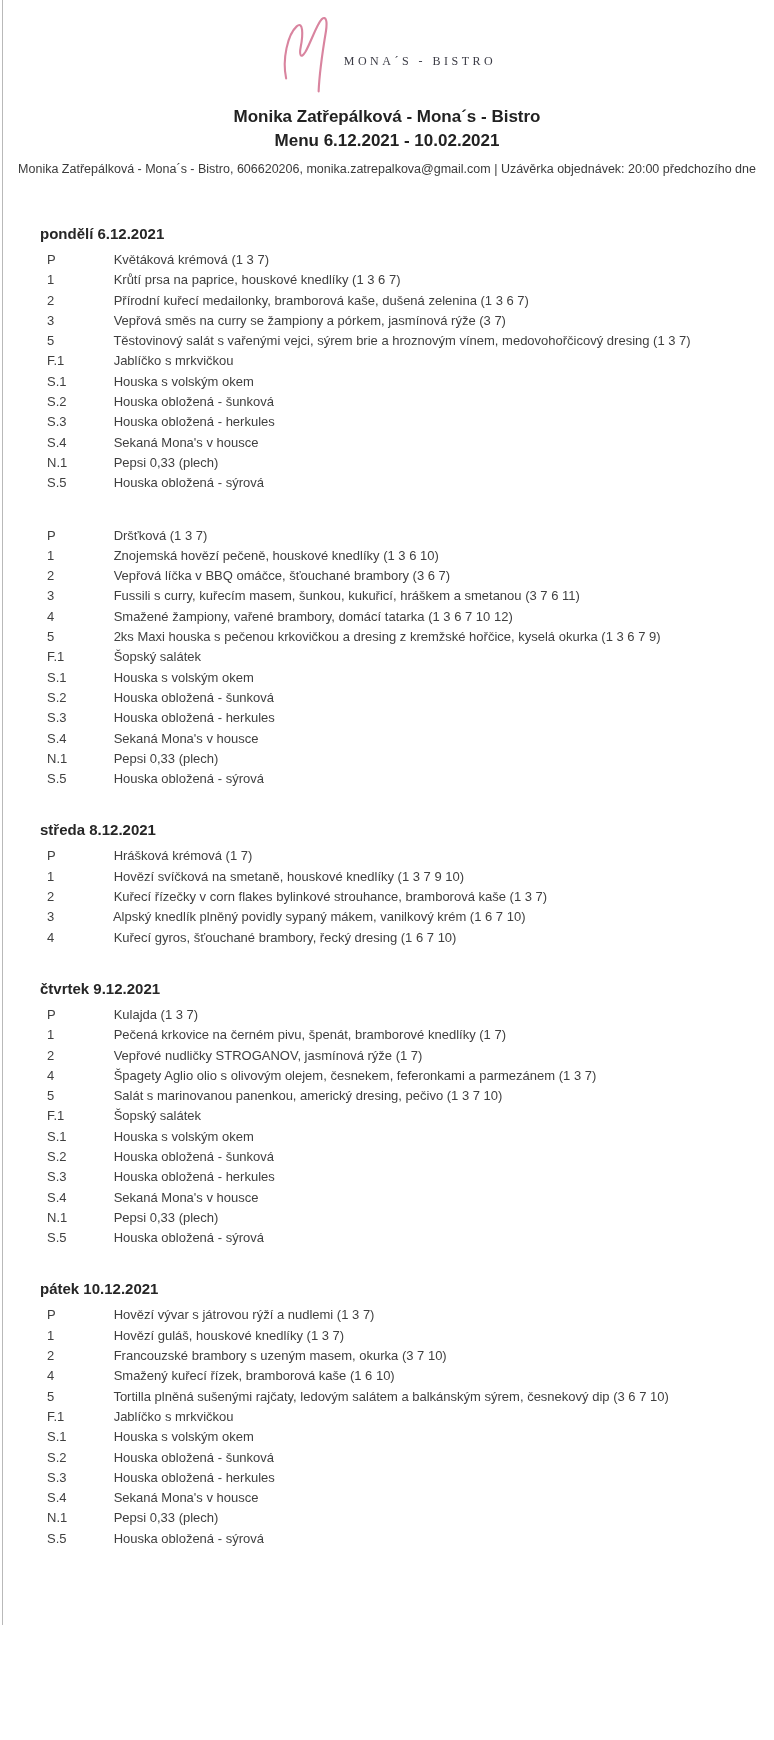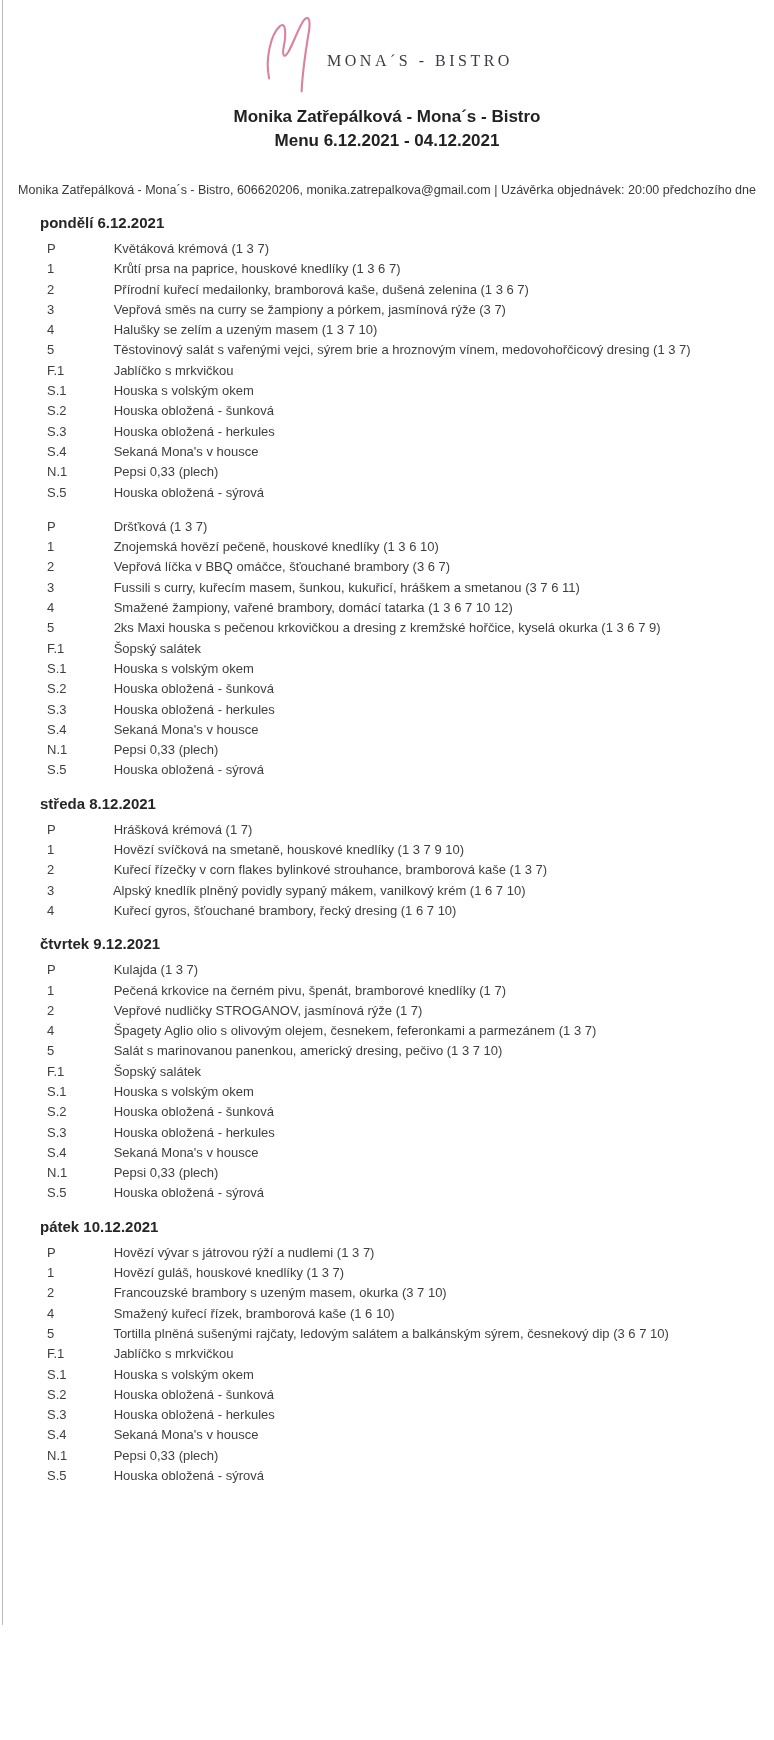--- a/index.html
+++ b/index.html
@@ -33,21 +33,21 @@
     align-items: center;
     justify-content: center;
     gap: 14px;
   }
   .logo svg {
     display: block;
     margin-top: 4px;
   }
   .brand {
     font-family: "Liberation Serif", serif;
-    font-size: 16px;
+    font-size: 12px;
     letter-spacing: 3.5px;
     color: #3c3c46;
     margin-top: 18px;
     white-space: nowrap;
   }
   .page-title {
     font-size: 17px;
     font-weight: bold;
     color: #222222;
     margin: 10px 0 0 0;
@@ -56,28 +56,29 @@
   .page-subtitle {
     font-size: 17px;
     font-weight: bold;
     color: #222222;
     margin: 2px 0 0 0;
     line-height: 22px;
   }
   .contact-line {
     font-size: 12.5px;
     color: #3a3a3a;
-    margin-top: 31px;
+    margin-top: 10px;
     white-space: nowrap;
   }
   main {
     padding-top: 17px;
   }
   .day {
     margin-bottom: 14px;
+    margin-top: 32px;
   }
   .day-title {
     font-size: 15px;
     font-weight: bold;
     color: #262626;
     margin: 0 0 7px 40px;
     line-height: 18px;
   }
   .item-row {
     line-height: 20.3px;
@@ -99,21 +100,21 @@
 <header>
   <div class="logo">
     <span>
       <svg width="52" height="82" viewBox="0 0 64 96" fill="none" xmlns="http://www.w3.org/2000/svg">
         <path d="M 10 78 C 5 54, 12 24, 23 14 C 31 7, 31 24, 28 39 C 26 49, 28 55, 34 45 C 41 32, 48 11, 54 5 C 59 1, 61 7, 59 20 C 55 44, 51 70, 50 94" stroke="var(--accent, #d9849f)" stroke-width="2.6" stroke-linecap="round" fill="none"></path>
       </svg>
     </span>
     <span class="brand">MONA´S - BISTRO</span>
   </div>
   <div class="page-title">Monika Zatřepálková - Mona´s - Bistro</div>
-  <div class="page-subtitle">Menu 6.12.2021 - 04.12.2021</div>
+  <div class="page-subtitle">Menu 6.12.2021 - 10.02.2021</div>
   <div class="contact-line">Monika Zatřepálková - Mona´s - Bistro, 606620206, monika.zatrepalkova@gmail.com  |  Uzávěrka objednávek: 20:00 předchozího dne</div>
 </header>
 
 <main id="days-container">
   <section class="day">
     <h3 class="day-title">pondělí 6.12.2021</h3>
     <div class="items">
   <div class="item-row">
     <span class="code">P</span>
     <span class="text">Květáková krémová (1 3 7)</span>
@@ -127,24 +128,20 @@
   <div class="item-row">
     <span class="code">2</span>
     <span class="text">Přírodní kuřecí medailonky, bramborová kaše, dušená zelenina (1 3 6 7)</span>
   </div>
 
   <div class="item-row">
     <span class="code">3</span>
     <span class="text">Vepřová směs na curry se žampiony a pórkem, jasmínová rýže (3 7)</span>
   </div>
 
-  <div class="item-row">
-    <span class="code">4</span>
-    <span class="text">Halušky se zelím a uzeným masem (1 3 7 10)</span>
-  </div>
 
   <div class="item-row">
     <span class="code">5</span>
     <span class="text">Těstovinový salát s vařenými vejci, sýrem brie a hroznovým vínem, medovohořčicový dresing (1 3 7)</span>
   </div>
 
   <div class="item-row">
     <span class="code">F.1</span>
     <span class="text">Jablíčko s mrkvičkou</span>
   </div>

